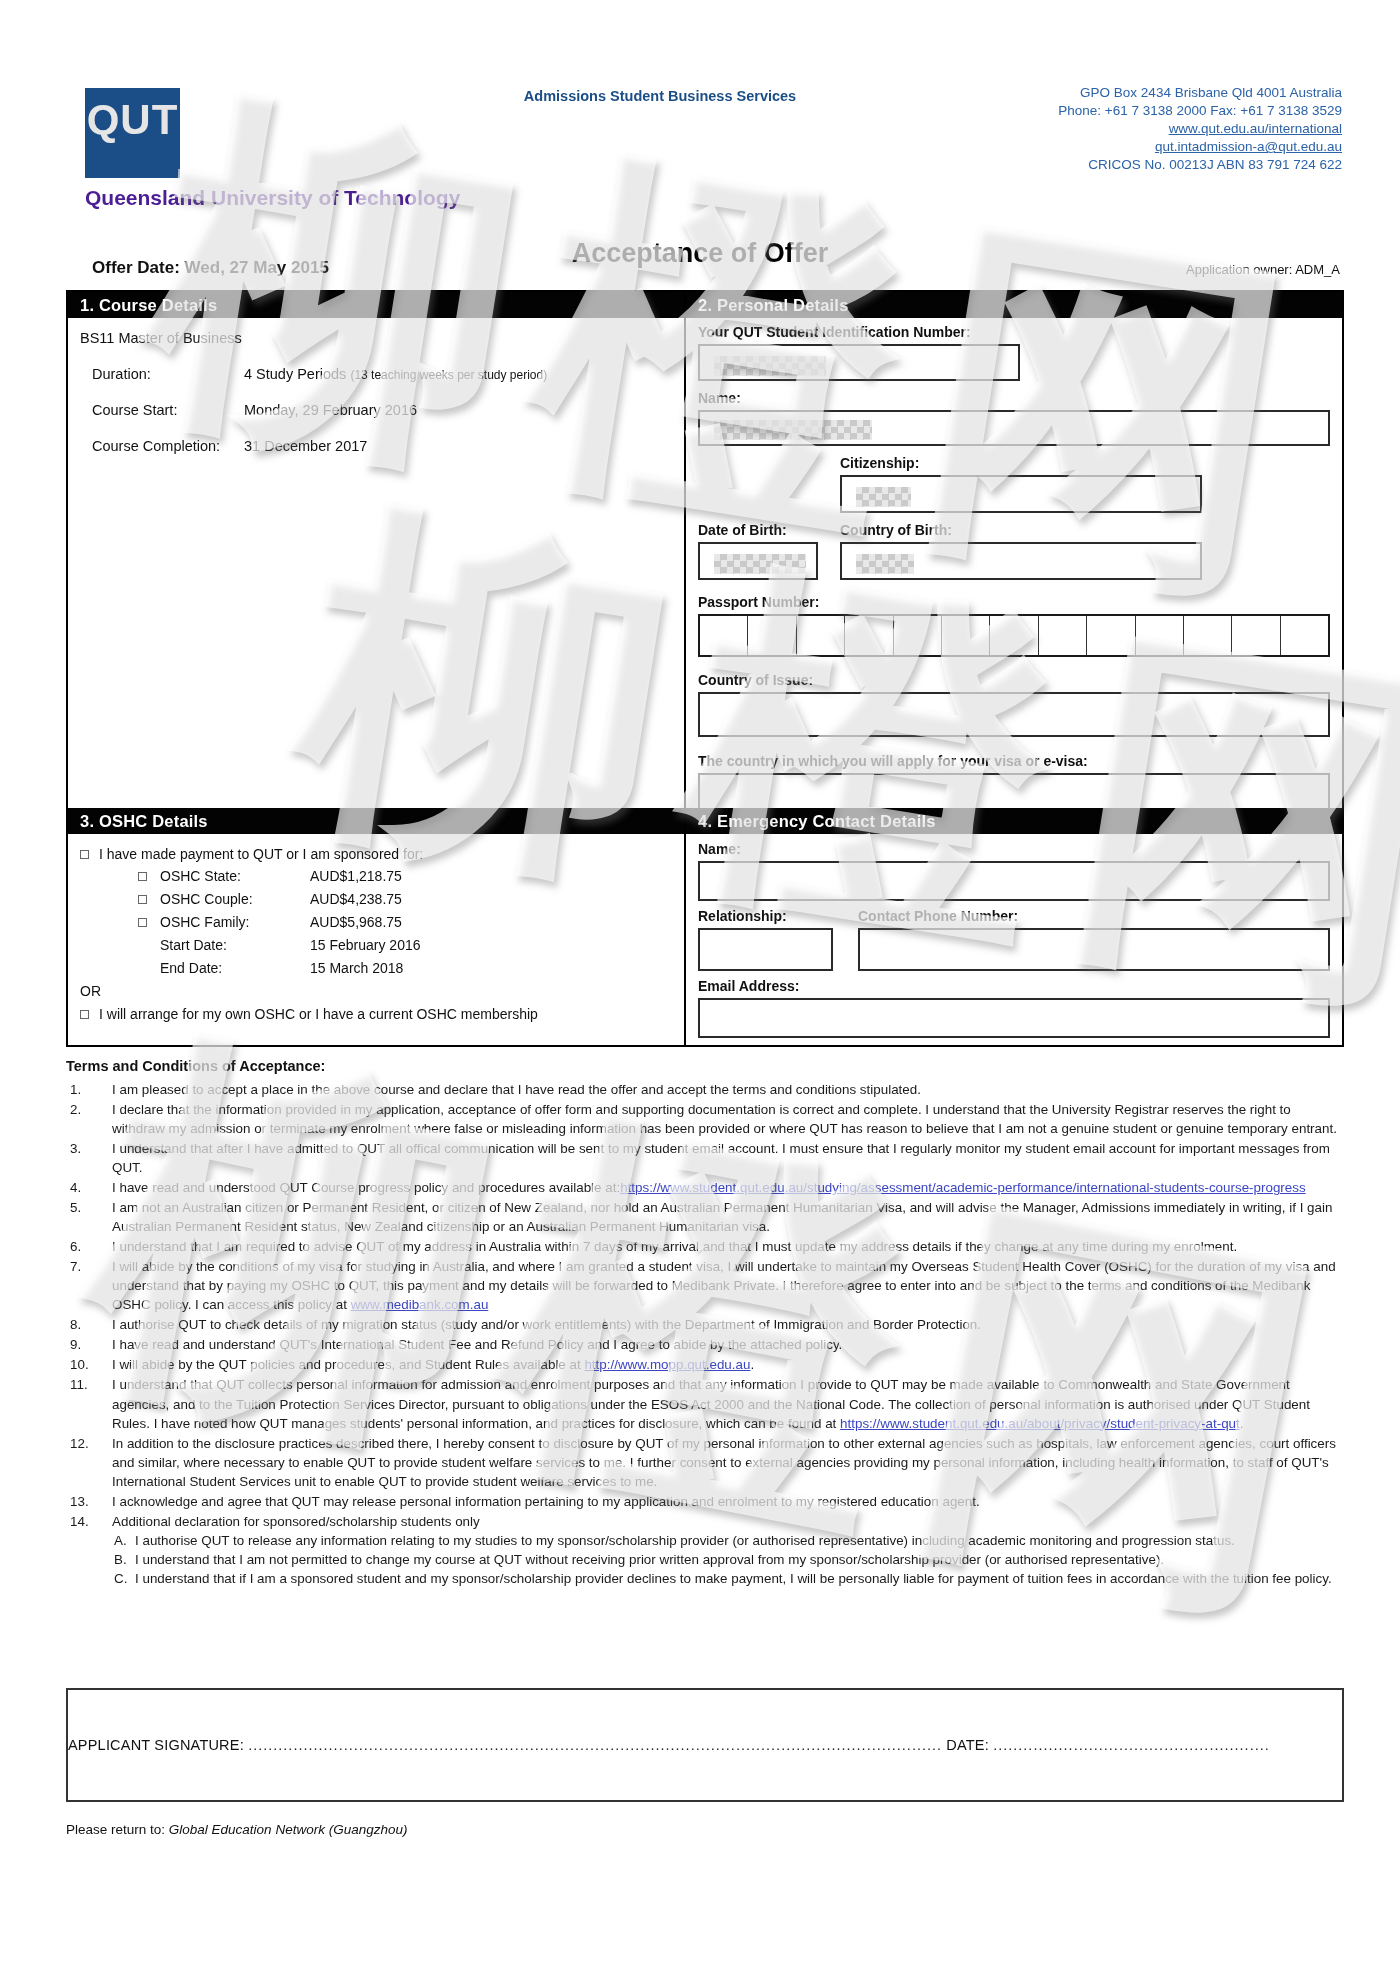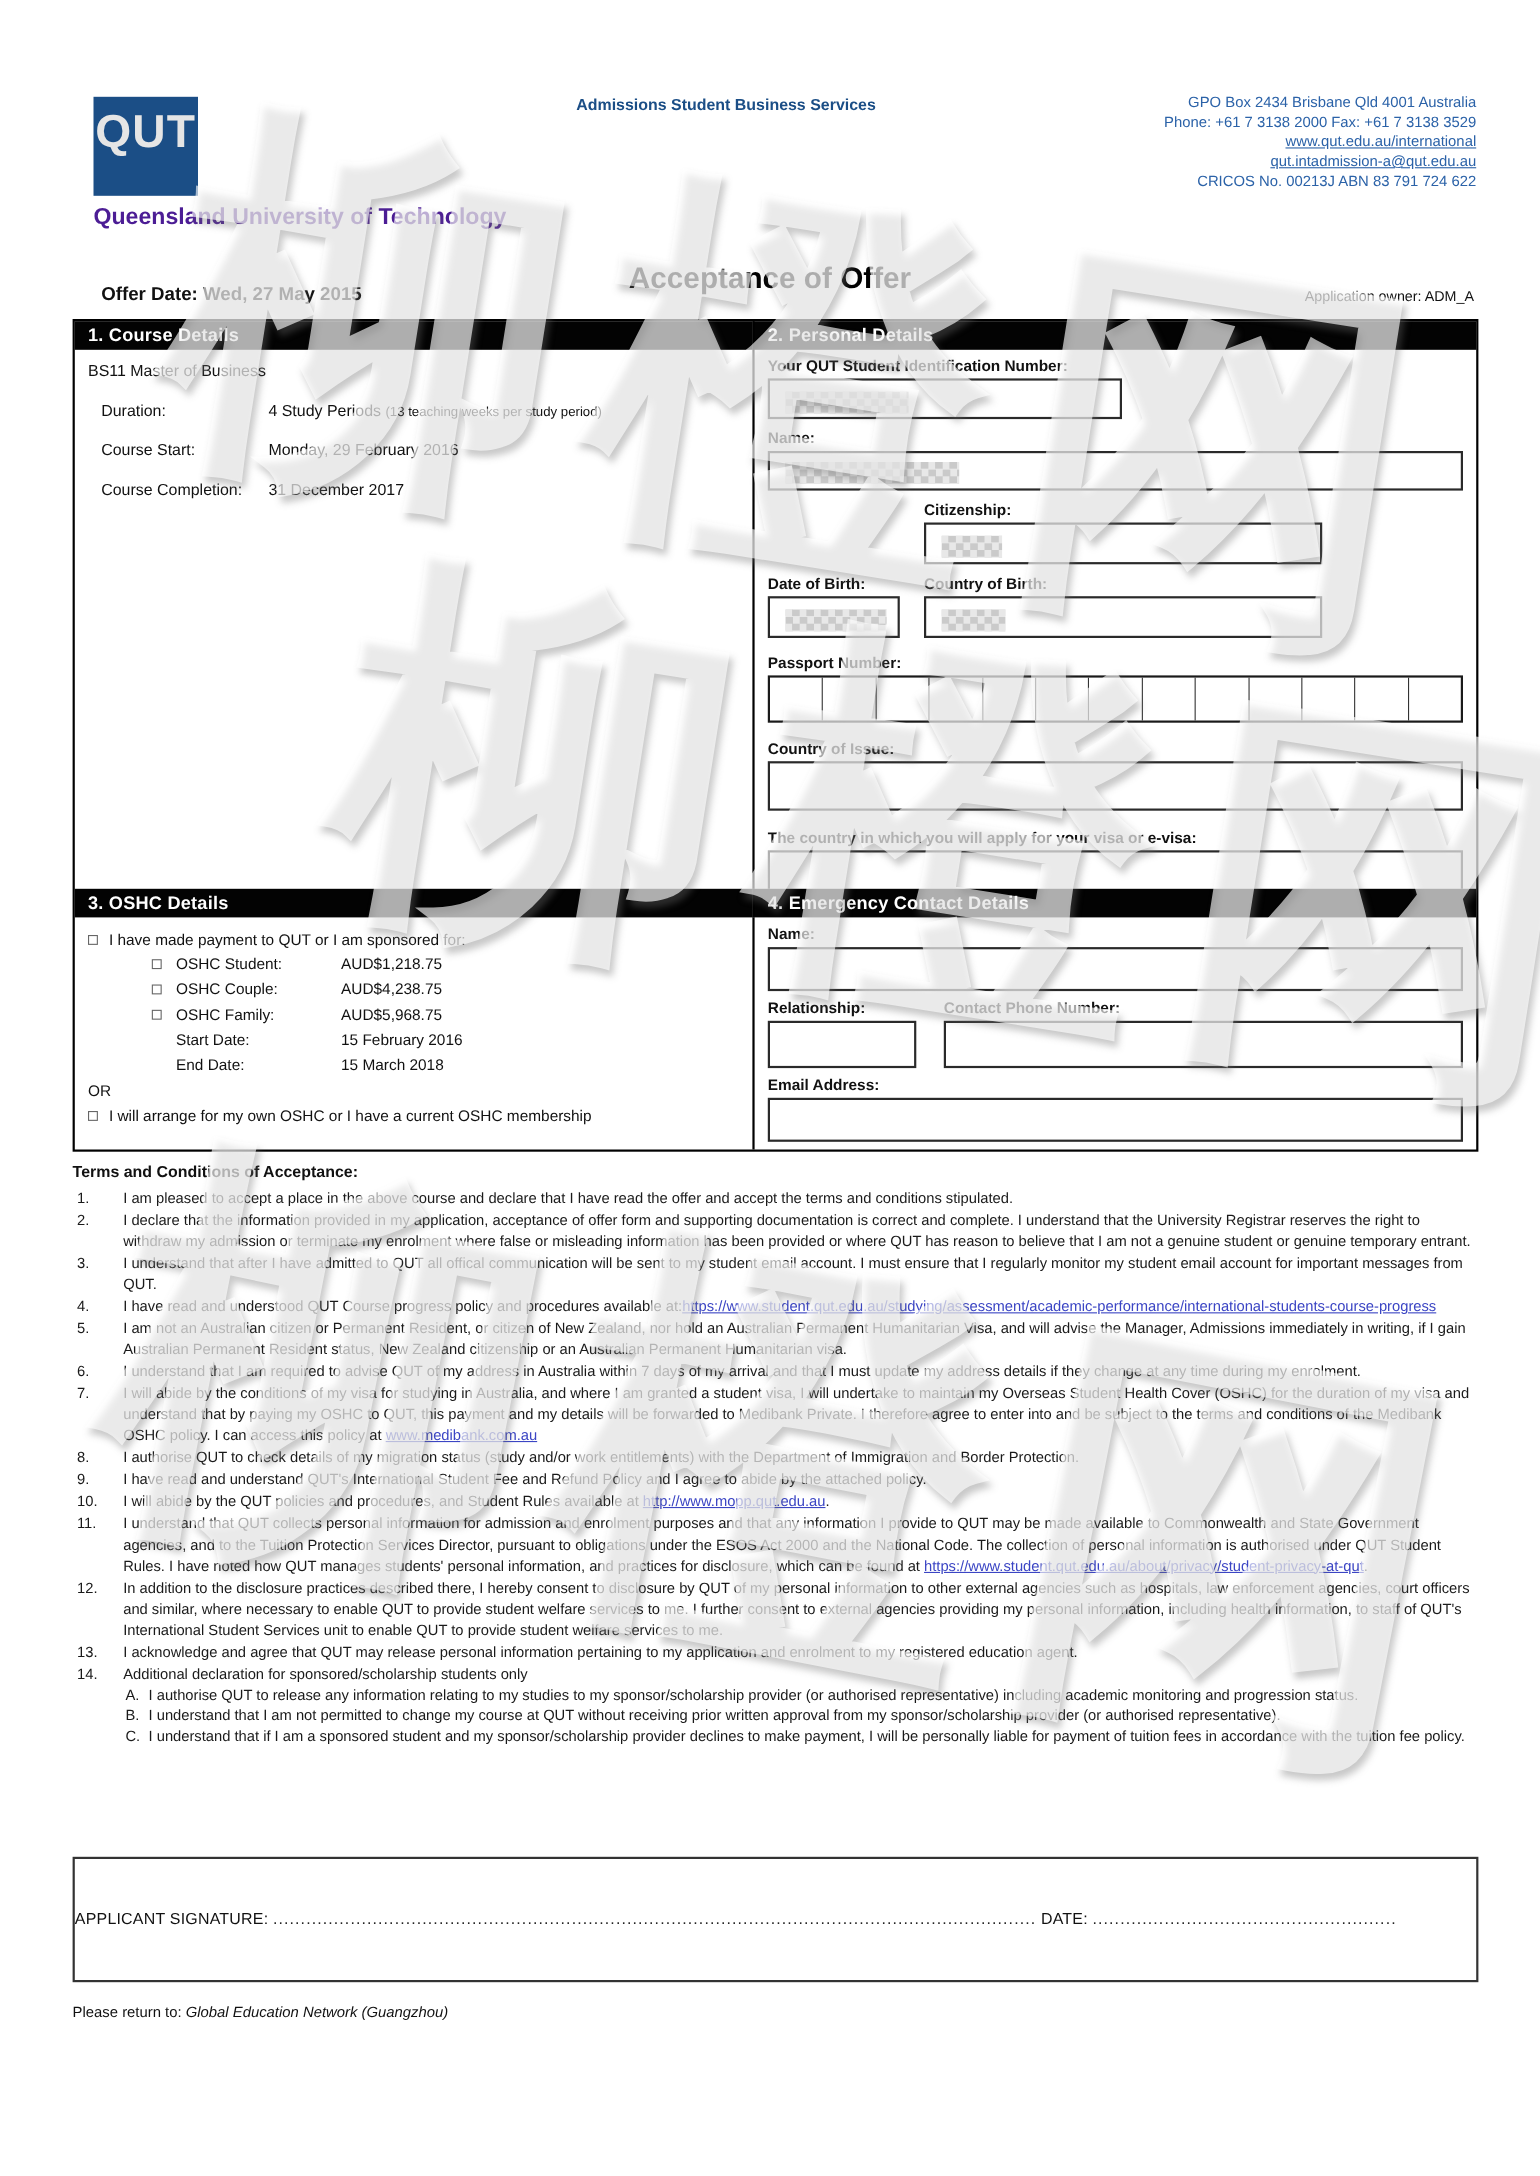--- a/index.html
+++ b/index.html
@@ -246,21 +246,21 @@
     <div class="bar">3. OSHC Details</div>
     <div class="bar col-r">4. Emergency Contact Details</div>
 
     <div class="cell oshc">
       <div class="oshc-line">
         <span class="cb"></span>
         <span>I have made payment to QUT or I am sponsored for:</span>
       </div>
       <div class="plan-row">
         <span class="cbslot"><span class="cb"></span></span>
-        <span class="plab">OSHC Student:</span>
+        <span class="plab">OSHC State:</span>
         <span>AUD$1,218.75</span>
       </div>
       <div class="plan-row">
         <span class="cbslot"><span class="cb"></span></span>
         <span class="plab">OSHC Couple:</span>
         <span>AUD$4,238.75</span>
       </div>
       <div class="plan-row">
         <span class="cbslot"><span class="cb"></span></span>
         <span class="plab">OSHC Family:</span>

